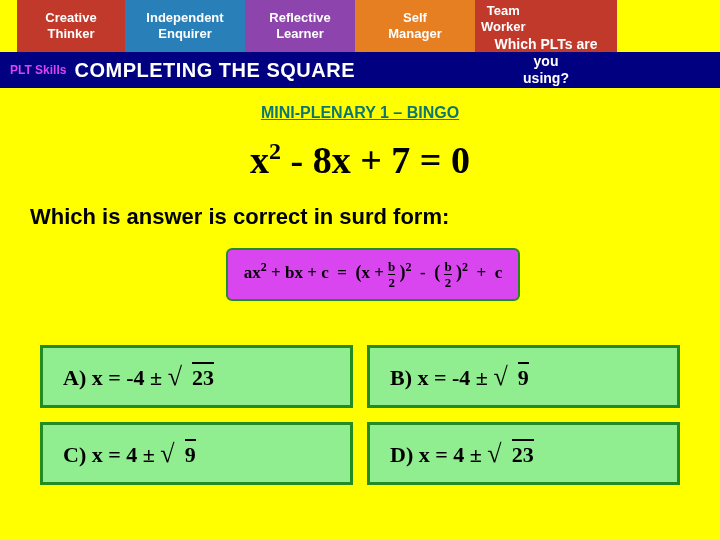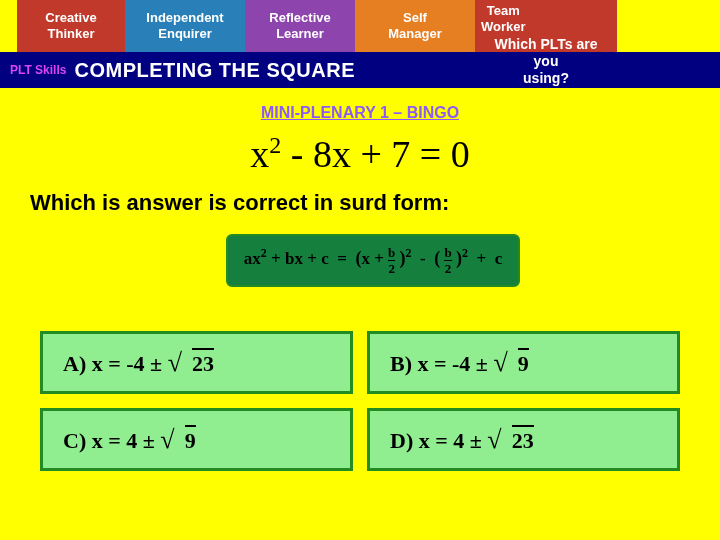--- a/index.html
+++ b/index.html
@@ -69,51 +69,51 @@
     .main-content {
       padding: 10px 30px;
       background: #ffff00;
     }
 
     
     .mini-plenary {
       text-align: center;
       font-size: 16px;
       font-weight: bold;
-      color: #8b5cf6;
+      color: #0f766e;
       margin-top: 6px;
-      margin-bottom: 10px;
+      margin-bottom: 16px;
       text-decoration: underline;
     }
 
     
     .equation {
       text-align: center;
       font-size: 38px;
-      font-weight: normal;
-      color: #000000;
-      margin-bottom: 14px;
+      font-weight: bold;
+      color: #000000;
+      margin-bottom: 22px;
       font-family: 'Times New Roman', serif;
     }
 
     .equation sup {
       font-size: 24px;
     }
 
     
     .which-answer {
       font-size: 22px;
       font-weight: bold;
       color: #000000;
       margin-bottom: 18px;
     }
 
     
     .formula-box {
-      background: #15803d;
+      background: #d946ef;
       border: 2px solid #228b22;
       border-radius: 6px;
       padding: 10px 16px;
       display: inline-block;
       margin-bottom: 22px;
       margin-left: 26px;
     }
 
     .formula-text {
       font-size: 17px;

